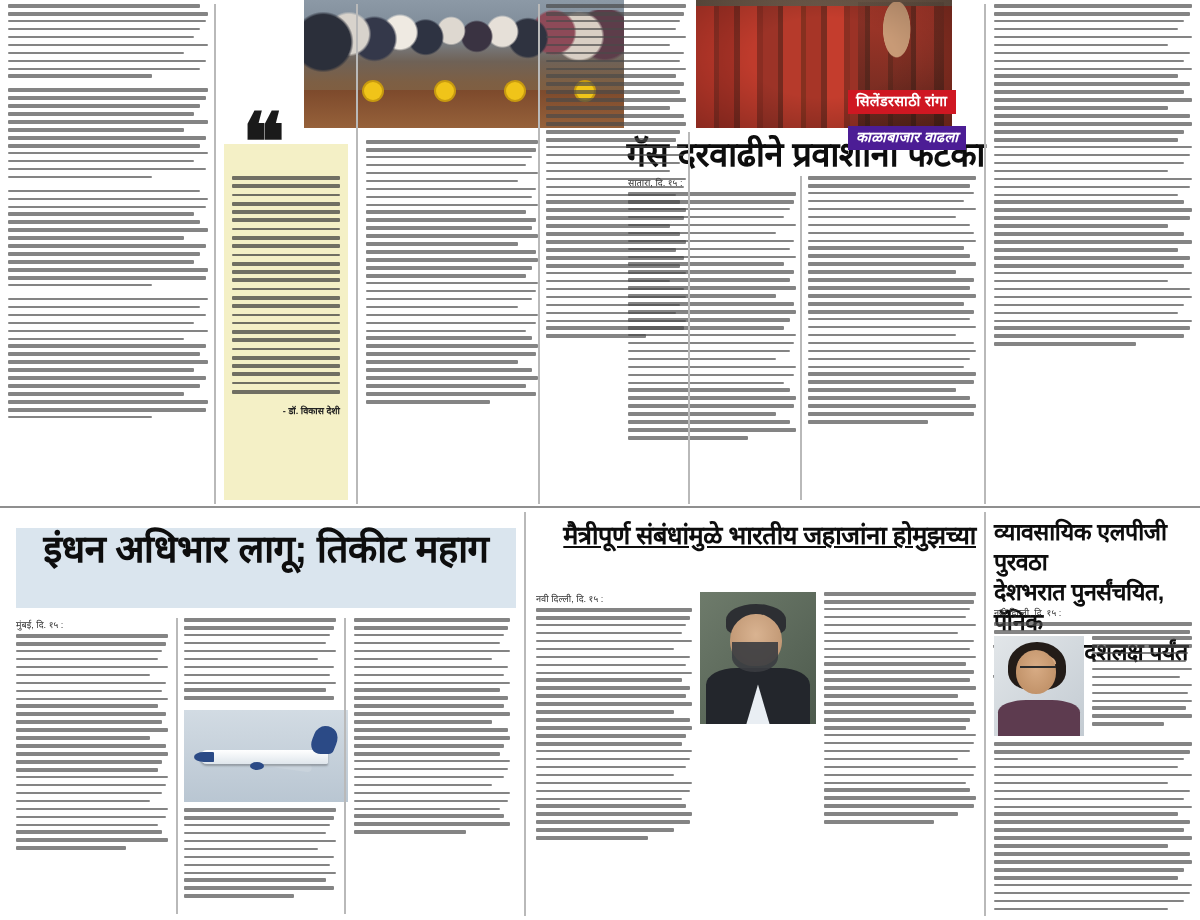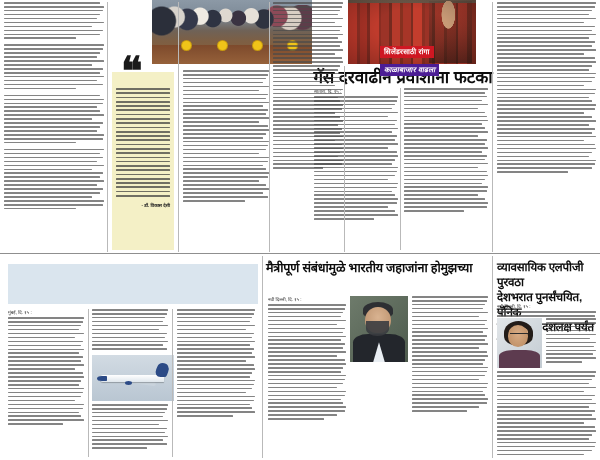--- a/index.html
+++ b/index.html
@@ -112,21 +112,21 @@
   .ph-woman .hair{position:absolute;left:16%;top:6%;width:64%;height:48%;border-radius:50% 50% 38% 38%;background:#231c18;}
   .ph-woman .hair:after{content:"";position:absolute;left:16%;top:26%;width:68%;height:42%;border-radius:46%;background:radial-gradient(ellipse at 50% 38%,#d8ac85 0 70%,transparent 71%);}
   .ph-woman .glass{position:absolute;left:28%;top:30%;width:40%;height:8%;border-top:1.4px solid #2c2c2c;}
   .ph-woman .body{position:absolute;left:4%;bottom:0;width:92%;height:36%;background:#5d3b4f;border-radius:34% 34% 0 0;}
 
   
   .hl{font-family:"Liberation Sans","DejaVu Sans",sans-serif;font-weight:bold;color:#0d0d0d;}
   .hl-gas{font-size:17px;line-height:1.12;text-align:center;letter-spacing:-.1px;}
   .hl-indigo-wrap{position:absolute;background:#dae5ee;}
   .hl-indigo{font-size:19px;line-height:1.22;text-align:center;letter-spacing:-.2px;}
-  .hl-iran{font-size:12.6px;line-height:1.28;text-align:left;letter-spacing:-.2px;}
+  .hl-iran{font-size:12.6px;line-height:1.28;text-align:right;letter-spacing:-.2px;text-decoration:underline;}
   .hl-lpg{font-size:11.6px;line-height:1.3;text-align:left;letter-spacing:-.2px;}
 
   .byline{font-family:"Liberation Sans","DejaVu Sans",sans-serif;font-size:4.6px;color:#333;}
 
   
   .quotebox{position:absolute;background:#f4f0c6;border-top:0;}
   .quotebox .qtext{padding:4px 4px 3px 4px;}
   .quotebox .qtext .tx{height:1.7px;margin-bottom:2.6px;background:#3d3d3d;opacity:.72;}
   .bigquote{position:absolute;font-family:"Liberation Serif","DejaVu Serif",serif;
     font-size:40px;line-height:.7;color:#1a1a1a;font-weight:bold;z-index:5;}
@@ -240,21 +240,21 @@
 
   <div class="col-body" style="position:absolute;left:112px;top:252px;width:62px;height:0px;"></div>
 
   <div class="vrule" style="left:178px;top:2px;height:250px;"></div>
 
   <div class="photo ph-gas" style="left:348px;top:0px;width:128px;height:64px;">
     <div class="cyls"></div>
     <div class="man"></div>
     <div class="vig"></div>
   </div>
-  <div class="redbanner" style="left:380px;top:40px;">
+  <div class="redbanner" style="left:380px;top:40px;padding-left:44px;">
     <div><span class="ln ln1">सिलेंडरसाठी रांगा</span></div>
     <div><span class="ln ln2">काळाबाजार वाढला</span></div>
   </div>
 
   <div class="hl hl-gas" style="position:absolute;left:312px;top:68px;width:182px;">
     <span>गॅस दरवाढीने प्रवाशांना फटका</span>
   </div>
 
   <div class="col-body" style="position:absolute;left:314px;top:88px;width:84px;height:162px;">
     <span class="byline" style="display:block;margin-bottom:2px;">सातारा, दि. १५ :</span>
@@ -457,20 +457,21 @@
       <span class="tx s6"></span>
     <span class="tx s1"></span>
       <span class="tx s3"></span>
     <span class="tx s2"></span>
       <span class="tx s5"></span>
   </div>
 
   <div class="hrule" style="left:0px;top:253px;width:600px;"></div>
 
   <div class="hl-indigo-wrap" style="left:8px;top:264px;width:250px;height:40px;">
+    <div class="hl hl-indigo">इंधन अधिभार लागू; तिकीट महाग</div>
   </div>
 
   <div class="col-body" style="position:absolute;left:8px;top:309px;width:76px;height:148px;">
     <span class="byline" style="display:block;margin-bottom:2px;">मुंबई, दि. १५ :</span>
     <span class="tx s1"></span>
       <span class="tx s3"></span>
     <span class="tx s2"></span>
       <span class="tx s6"></span>
     <span class="tx s1"></span>
       <span class="tx s4"></span>

